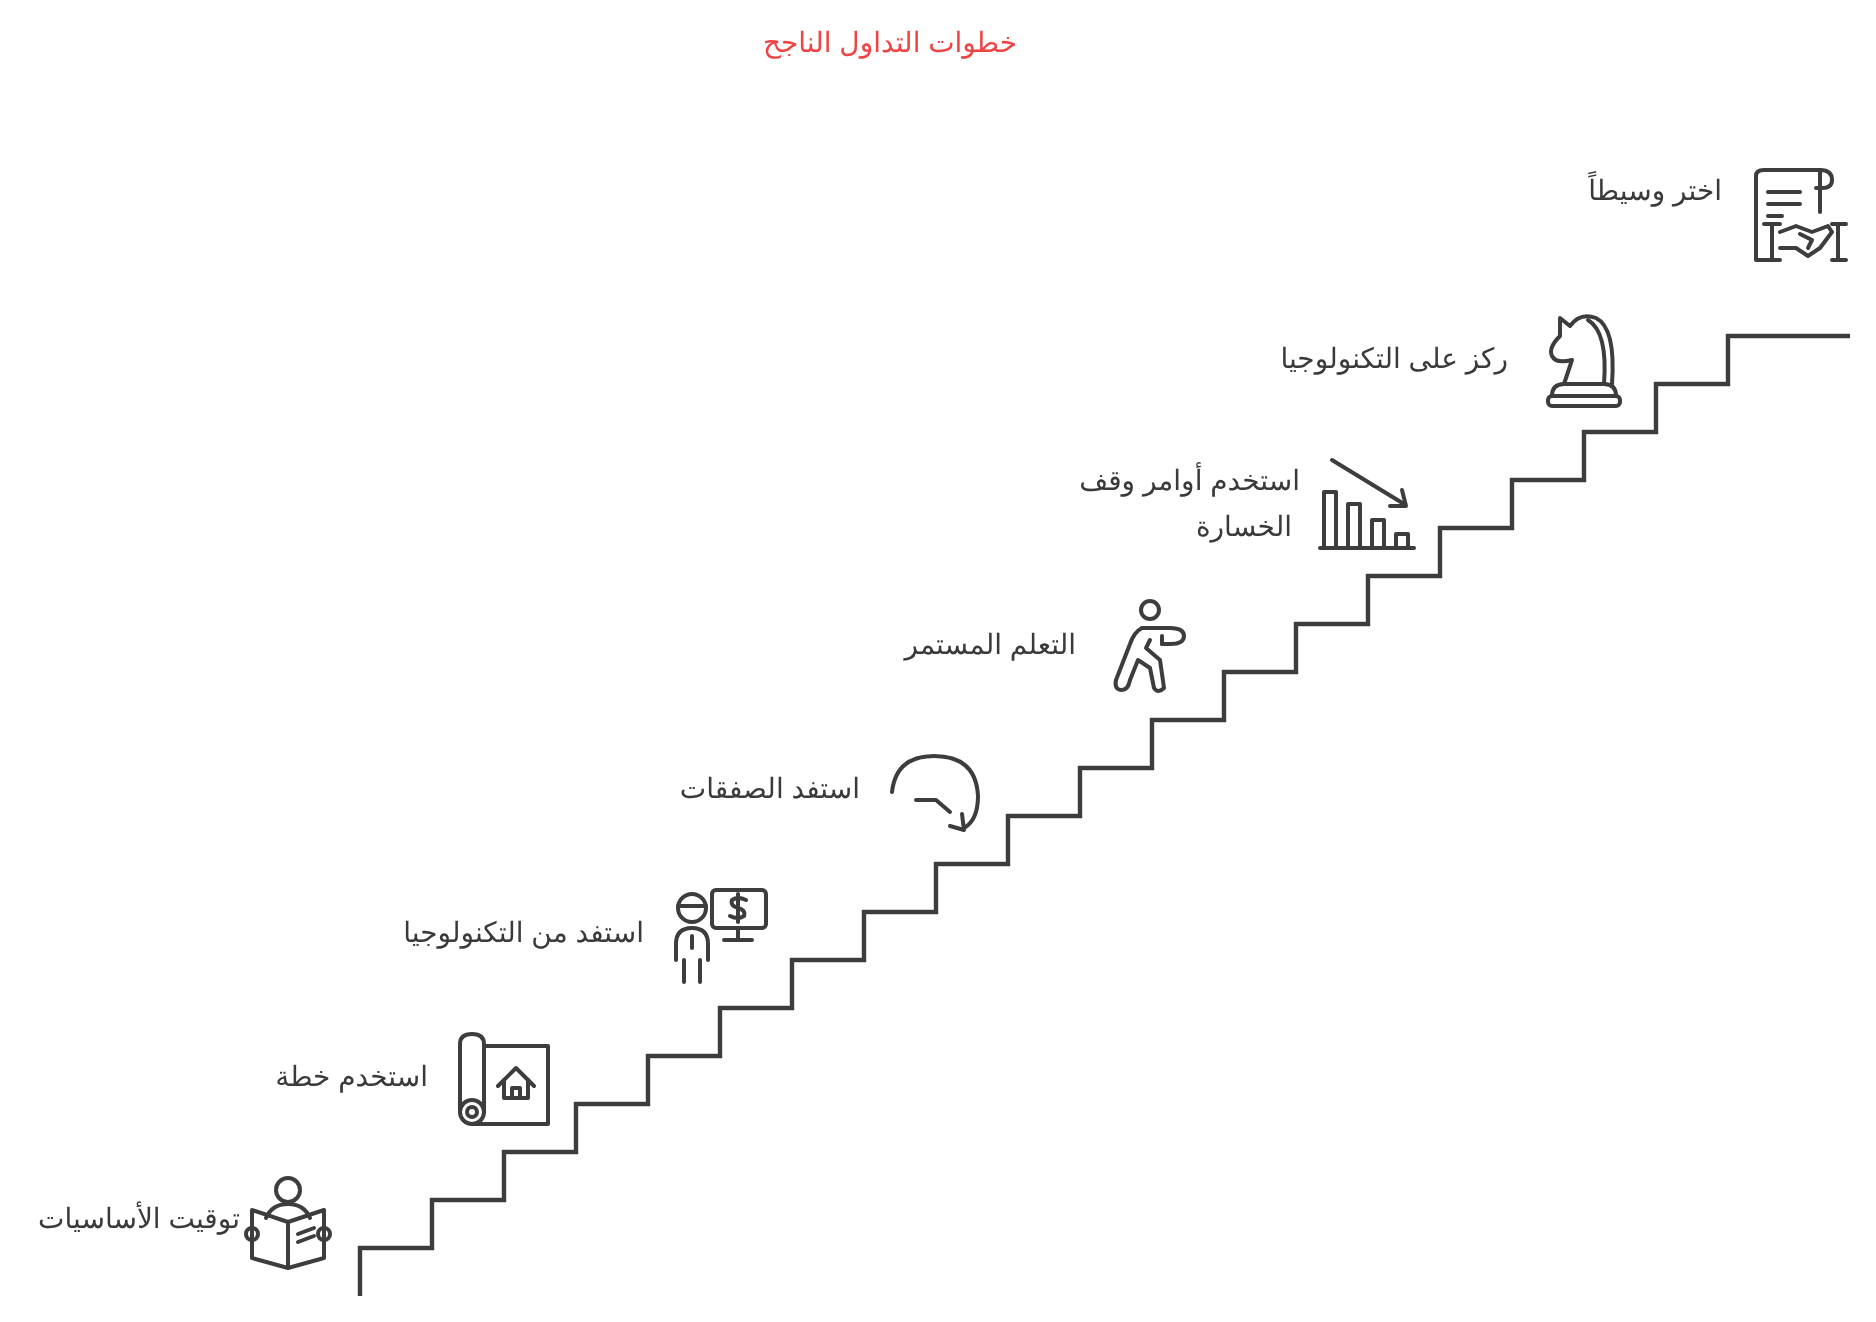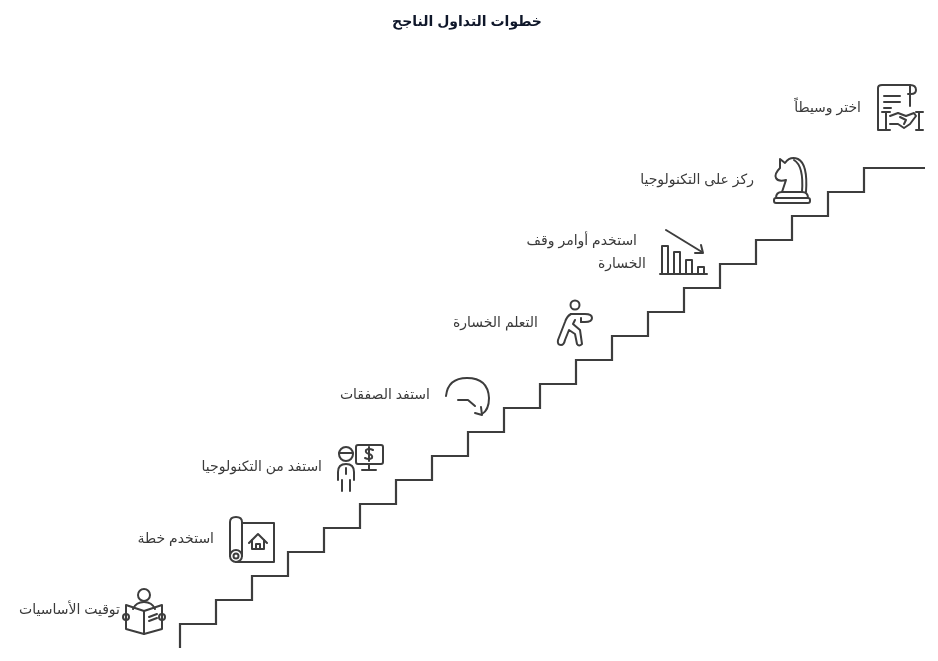--- a/index.html
+++ b/index.html
@@ -15,24 +15,23 @@
       font-family: "Liberation Sans", "DejaVu Sans", sans-serif;
       color: #3c3c3c;
     }
     .title {
       position: absolute;
       left: 0;
       top: 13px;
       width: 890px;
       text-align: center;
       font-size: 14px;
-      font-weight: bold;
-      color: #0f172a;
+      font-weight: normal;
+      color: #ef4444;
       direction: rtl;
-      margin-left: 22px;
     }
     svg.stairs {
       position: absolute;
       left: 0;
       top: 0;
     }
     .step-label {
       position: absolute;
       direction: rtl;
       text-align: right;
@@ -116,34 +115,34 @@
 <div class="step-label" style="right:508px; top:383px;">استفد الصفقات</div>
 
 <div class="icon" style="left:555px; top:300px;">
   <svg width="42" height="48" viewBox="0 0 42 48">
     <circle cx="20" cy="5" r="4.5"></circle>
     <path d="M16 14 L30 14 Q37 14 37 18 Q37 22 30 22 L26 22"></path>
     <path d="M16 14 Q12 16 10 22 L3 40 Q2 45 6 45 Q9 45 10 40 L14 30 L20 34 L22 44 Q24 47 27 44 L25 30 L18 24 L20 20"></path>
     <path d="M26 18 L26 22"></path>
   </svg>
 </div>
-<div class="step-label" style="right:400px; top:311px;">التعلم الخسارة</div>
+<div class="step-label" style="right:400px; top:311px;">التعلم المستمر</div>
 
 <div class="icon" style="left:660px; top:228px;">
   <svg width="50" height="50" viewBox="0 0 50 50">
     <path d="M6 2 L42 24"></path>
     <path d="M35 25 L43 25 L41 17"></path>
     <path d="M2 45 L2 18 L8 18 L8 45"></path>
     <path d="M14 45 L14 24 L20 24 L20 45"></path>
     <path d="M26 45 L26 32 L32 32 L32 45"></path>
     <path d="M38 45 L38 39 L44 39 L44 45"></path>
     <path d="M0 46 L47 46"></path>
   </svg>
 </div>
-<div class="step-label" style="right:301px; top:229px;">استخدم أوامر وقف</div>
+<div class="step-label" style="right:288px; top:229px;">استخدم أوامر وقف</div>
 <div class="step-label" style="right:292px; top:252px;">الخسارة</div>
 
 <div class="icon" style="left:772px; top:154px;">
   <svg width="40" height="52" viewBox="0 0 40 52">
     <path d="M10 38 L14 26 Q6 28 4 24 Q2 20 8 14 L8 5 L13 9 Q18 2 26 5 Q36 10 34 38"></path>
     <path d="M22 6 Q32 12 30 38"></path>
     <path d="M4 44 Q4 38 10 38 L30 38 Q36 38 36 44"></path>
     <rect x="2" y="44" width="36" height="5" rx="2"></rect>
   </svg>
 </div>
@@ -153,13 +152,13 @@
   <svg width="50" height="50" viewBox="0 0 50 50">
     <path d="M6 46 L2 46 L2 4 Q2 1 6 1 L34 1 Q40 1 40 6 Q40 10 35 10 L32 10"></path>
     <path d="M34 1 L34 22"></path>
     <path d="M8 12 L24 12 M8 18 L24 18 M8 24 L15 24"></path>
     <path d="M6 28 L14 28 M6 46 L14 46 M10 28 L10 46"></path>
     <path d="M40 28 L47 28 M40 46 L47 46 M43 28 L43 46"></path>
     <path d="M14 32 L22 29 L30 32 L38 29 L40 32 L34 40 L28 44 L22 40 L14 40"></path>
     <path d="M24 33 L30 36 L28 40"></path>
   </svg>
 </div>
-<div class="step-label" style="right:77px; top:96px;margin-left:31px;">اختر وسيطاً</div>
+<div class="step-label" style="right:77px; top:84px;margin-left:31px;">اختر وسيطاً</div>
 
 </body></html>

